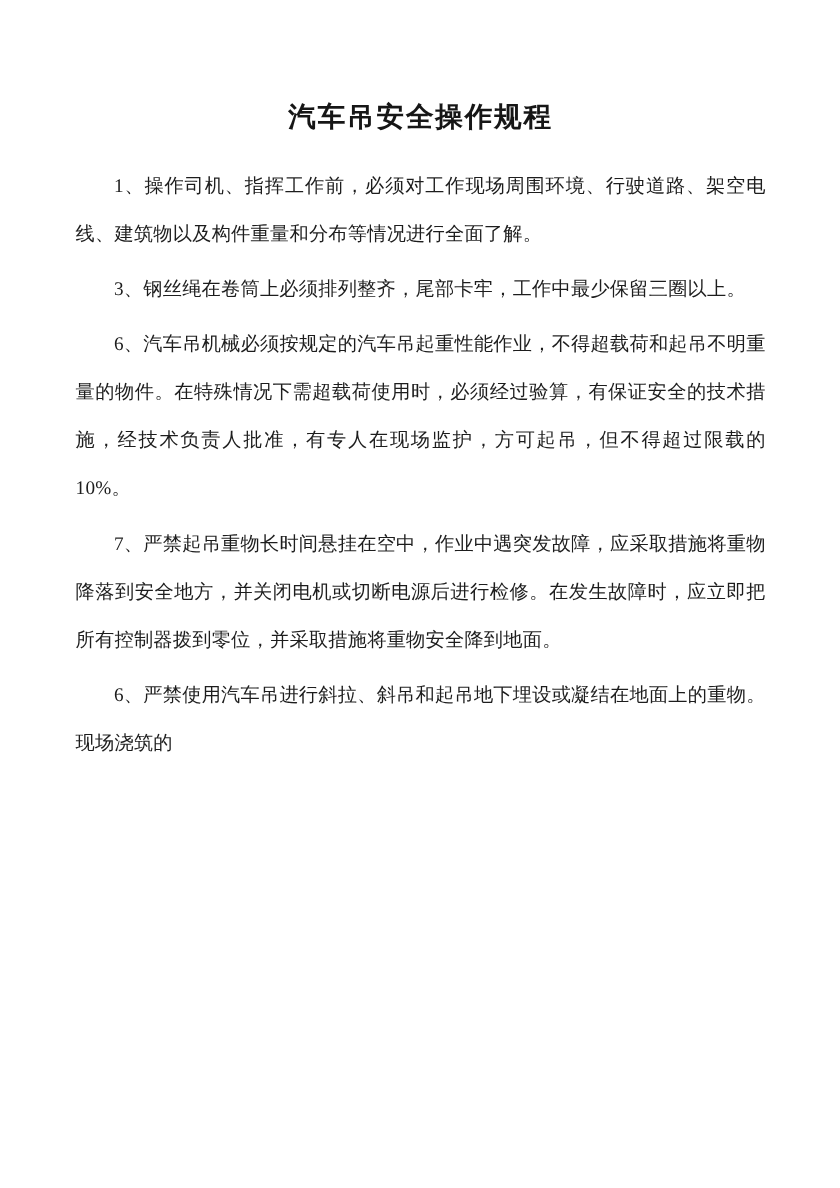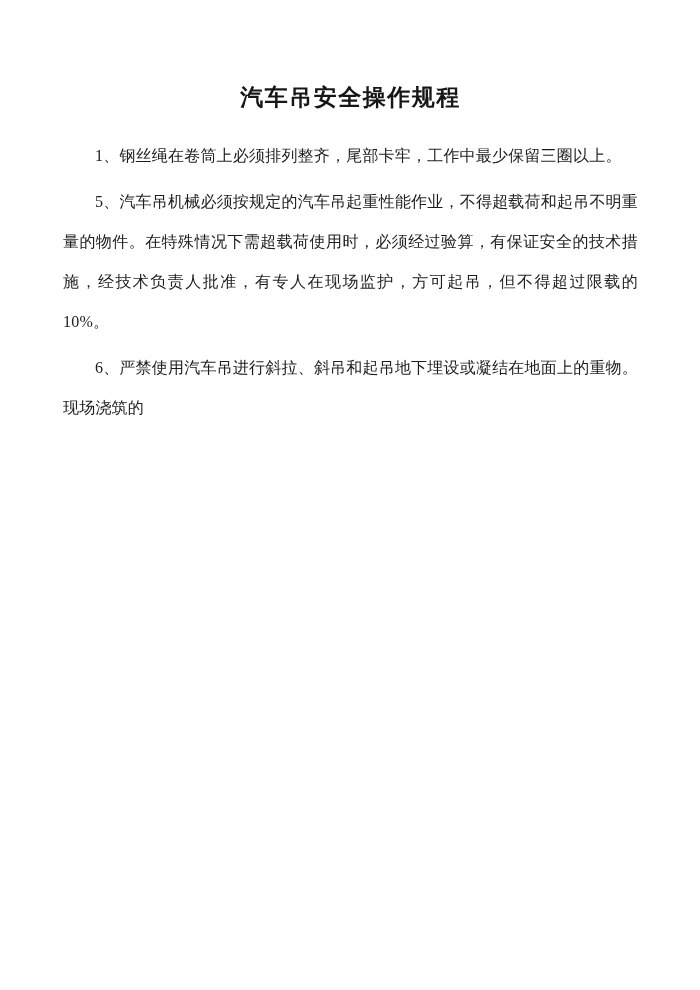--- a/index.html
+++ b/index.html
@@ -39,23 +39,25 @@
     text-indent: 2em;
     color: #1d1d1d;
   }
 </style>
 </head>
 <body>
 
 <div class="page">
   <h1 class="doc-title">汽车吊安全操作规程</h1>
 
+  <p class="doc-paragraph">1、操作司机、指挥工作前，必须对工作现场周围环境、行驶道路、架空电线、建筑物以及构件重量和分布等情况进行全面了解。</p>
 
 
-  <p class="doc-paragraph">1、钢丝绳在卷筒上必须排列整齐，尾部卡牢，工作中最少保留三圈以上。</p>
+  <p class="doc-paragraph">3、钢丝绳在卷筒上必须排列整齐，尾部卡牢，工作中最少保留三圈以上。</p>
 
 
 
-  <p class="doc-paragraph">5、汽车吊机械必须按规定的汽车吊起重性能作业，不得超载荷和起吊不明重量的物件。在特殊情况下需超载荷使用时，必须经过验算，有保证安全的技术措施，经技术负责人批准，有专人在现场监护，方可起吊，但不得超过限载的 10%。</p>
+  <p class="doc-paragraph">6、汽车吊机械必须按规定的汽车吊起重性能作业，不得超载荷和起吊不明重量的物件。在特殊情况下需超载荷使用时，必须经过验算，有保证安全的技术措施，经技术负责人批准，有专人在现场监护，方可起吊，但不得超过限载的 10%。</p>
 
+  <p class="doc-paragraph">7、严禁起吊重物长时间悬挂在空中，作业中遇突发故障，应采取措施将重物降落到安全地方，并关闭电机或切断电源后进行检修。在发生故障时，应立即把所有控制器拨到零位，并采取措施将重物安全降到地面。</p>
 
   <p class="doc-paragraph">6、严禁使用汽车吊进行斜拉、斜吊和起吊地下埋设或凝结在地面上的重物。现场浇筑的</p>
 </div>
 
 </body></html>

